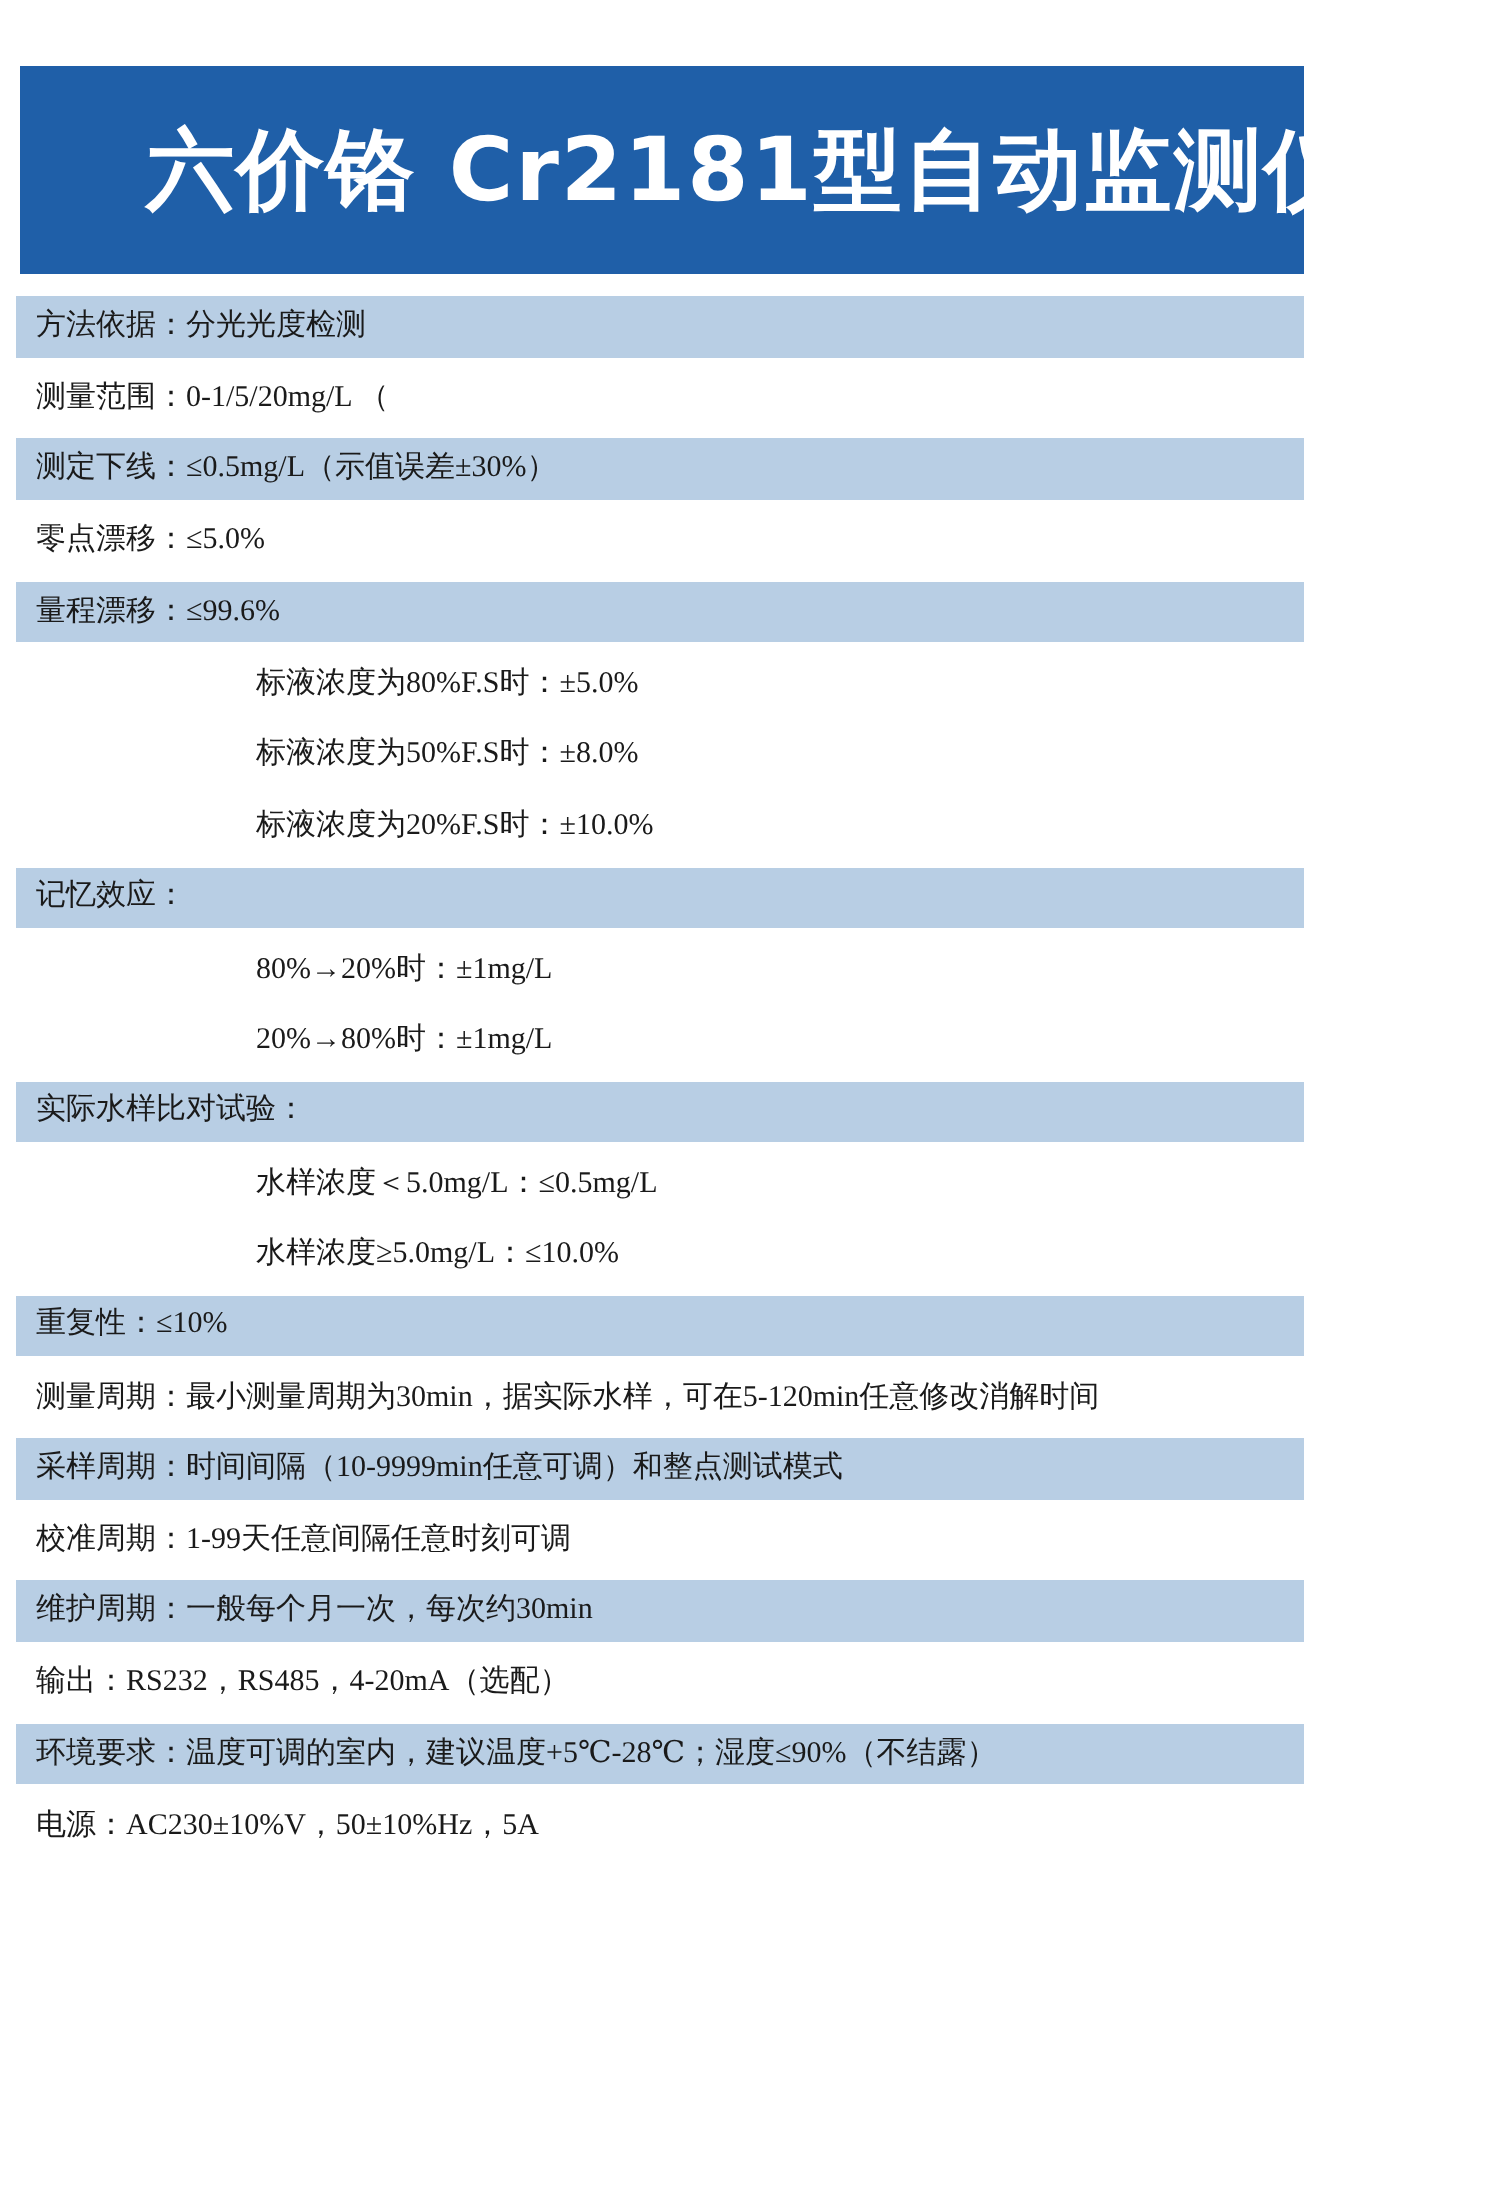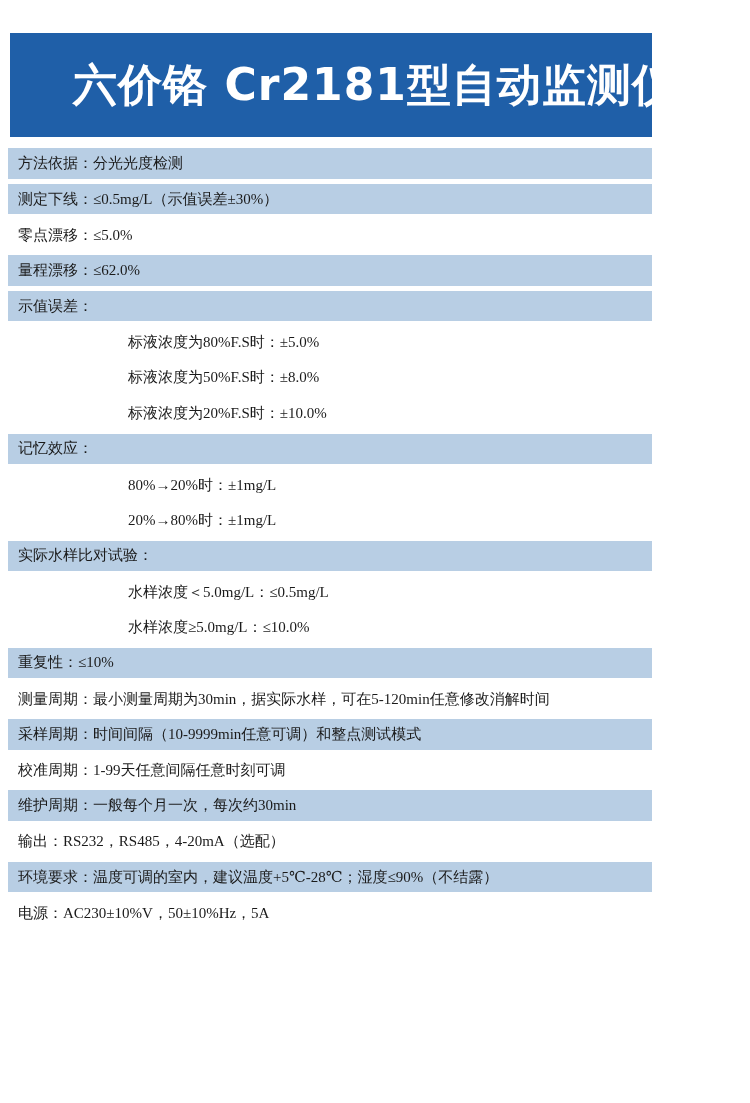--- a/index.html
+++ b/index.html
@@ -71,24 +71,24 @@
 </style>
 </head>
 <body>
 
 <div class="page">
   <header class="banner">
     <h1>六价铬 Cr2181型自动监测仪</h1>
   </header>
   <main class="rows" id="spec-rows">
       <div class="row hl">方法依据：分光光度检测</div>
+      <div class="row">测量范围：0-1/5/20mg/L （</div>
       <div class="row hl">测定下线：≤0.5mg/L（示值误差±30%）</div>
       <div class="row">零点漂移：≤5.0%</div>
-      <div class="row hl">量程漂移：≤62.0%</div>
-      <div class="row hl">示值误差：</div>
+      <div class="row hl">量程漂移：≤99.6%</div>
       <div class="row indent">标液浓度为80%F.S时：±5.0%</div>
       <div class="row indent">标液浓度为50%F.S时：±8.0%</div>
       <div class="row indent">标液浓度为20%F.S时：±10.0%</div>
       <div class="row hl">记忆效应：</div>
       <div class="row indent">80%→20%时：±1mg/L</div>
       <div class="row indent">20%→80%时：±1mg/L</div>
       <div class="row hl">实际水样比对试验：</div>
       <div class="row indent">水样浓度＜5.0mg/L：≤0.5mg/L</div>
       <div class="row indent">水样浓度≥5.0mg/L：≤10.0%</div>
       <div class="row hl">重复性：≤10%</div>

